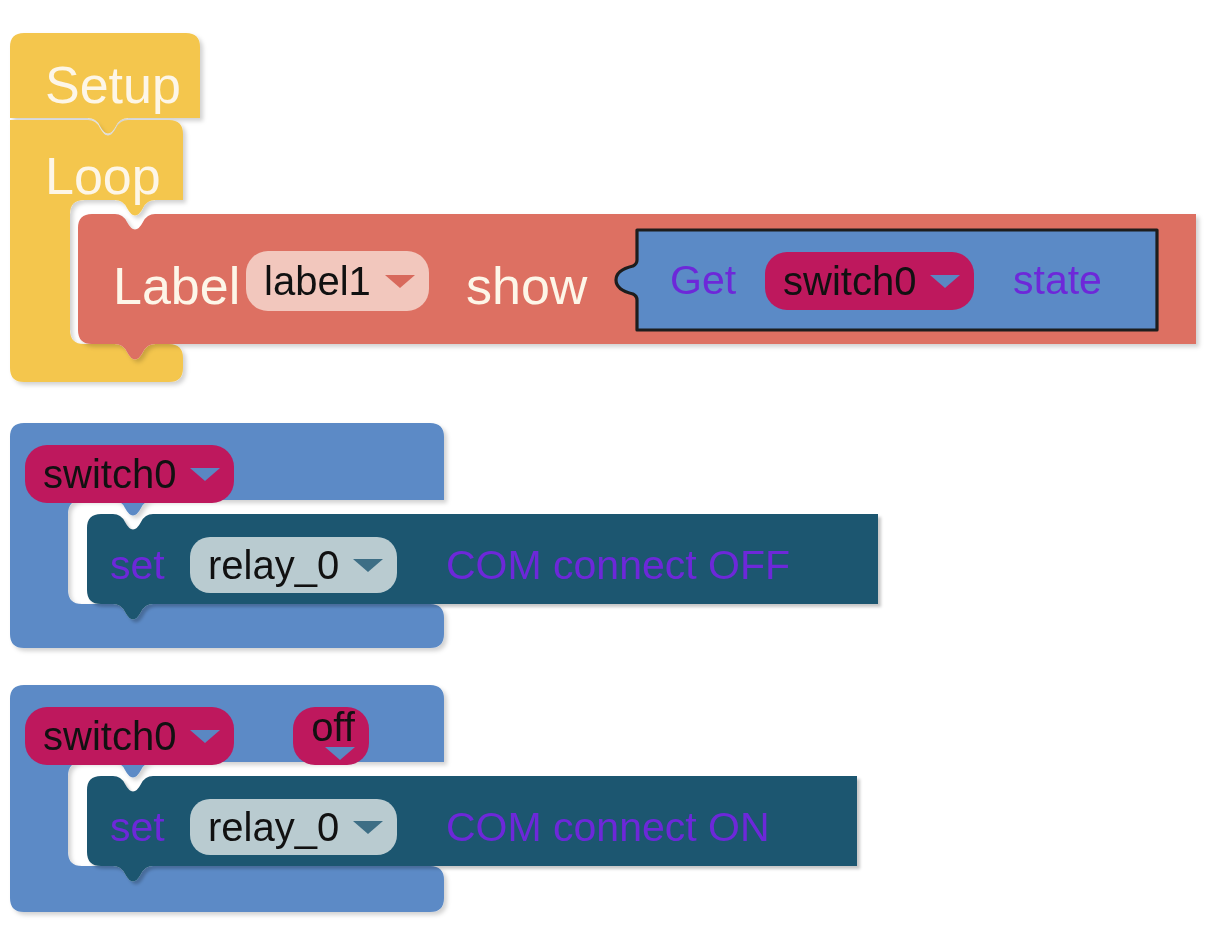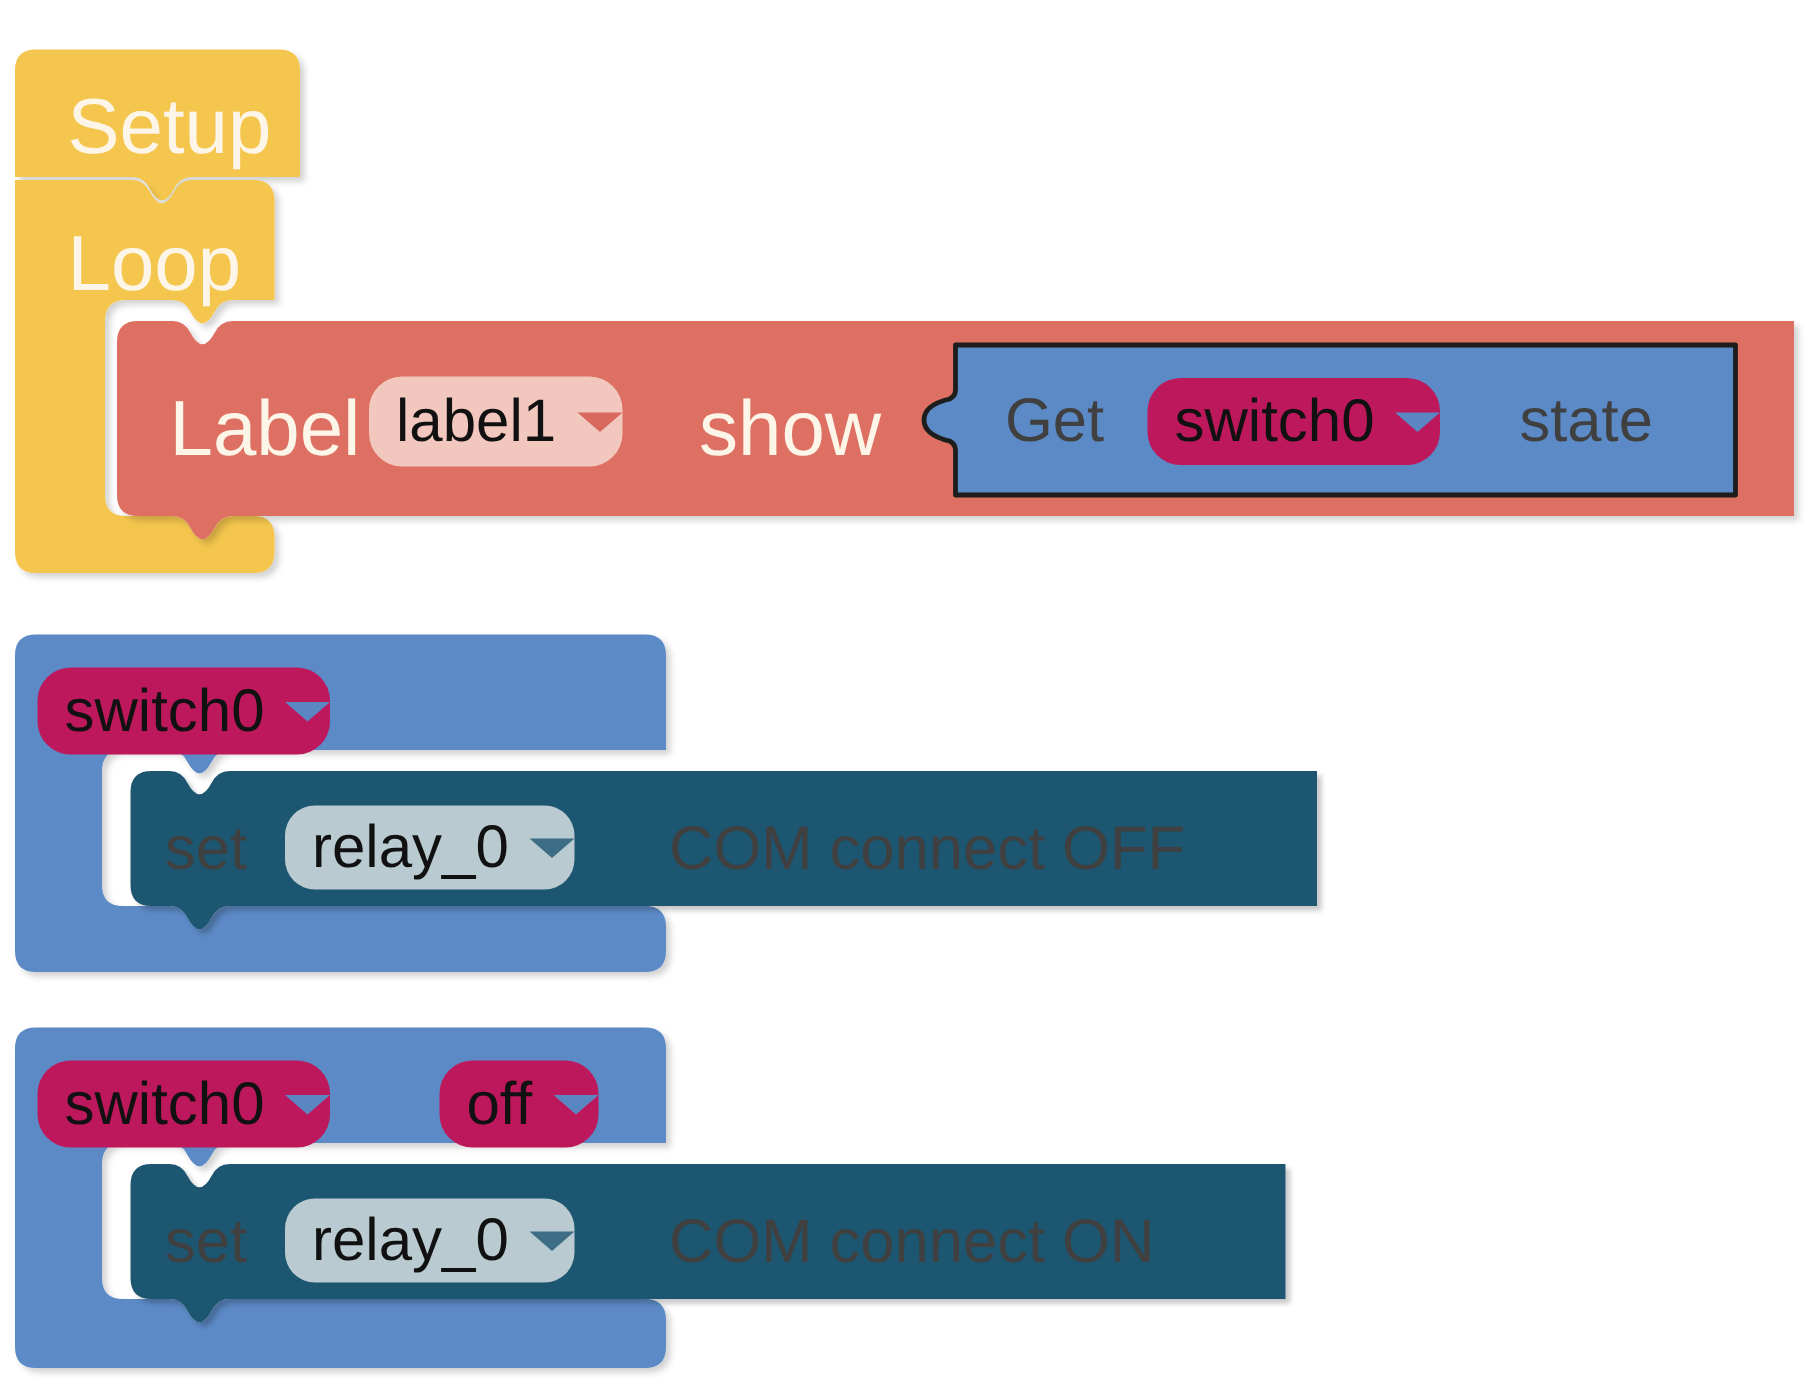--- a/index.html
+++ b/index.html
@@ -37,32 +37,32 @@
     white-space: nowrap;
     line-height: 1;
     pointer-events: none;
   }
   .lbl-white {
     color: #fdf6e8;
     font-size: 52px;
     font-weight: 400;
   }
   .lbl-white-pure {
-    color: #404040;
+    color: #6d28d9;
     font-size: 41px;
     font-weight: 400;
   }
 
   
   .pill {
     position: absolute;
     display: flex;
     align-items: center;
     border-radius: 22px;
-    padding: 0 0 0 18px;
+    padding: 0 14px 0 18px;
     box-sizing: border-box;
     cursor: pointer;
   }
   .pill .pill-text {
     color: #111111;
     font-size: 40px;
     line-height: 1;
     white-space: nowrap;
   }
   .pill .caret {
@@ -299,21 +299,21 @@
     <span class="caret"></span>
   </div>
 
   <div class="lbl lbl-white-pure" style="left:446px; top:545px;">COM connect OFF</div>
 
   <div class="pill pill-blue" style="left:25px; top:707px; height:58px;">
     <span class="pill-text">switch0</span>
     <span class="caret"></span>
   </div>
 
-  <div class="pill pill-blue" style="left:293px; top:707px; height:58px;">
+  <div class="pill pill-blue" style="left:293px; top:707px; height:58px;flex-direction:column;">
     <span class="pill-text">off</span>
     <span class="caret"></span>
   </div>
 
   <div class="lbl lbl-white-pure" style="left:110px; top:807px;">set</div>
 
   <div class="pill pill-teal" style="left:190px; top:799px; height:56px;">
     <span class="pill-text">relay_0</span>
     <span class="caret"></span>
   </div>

